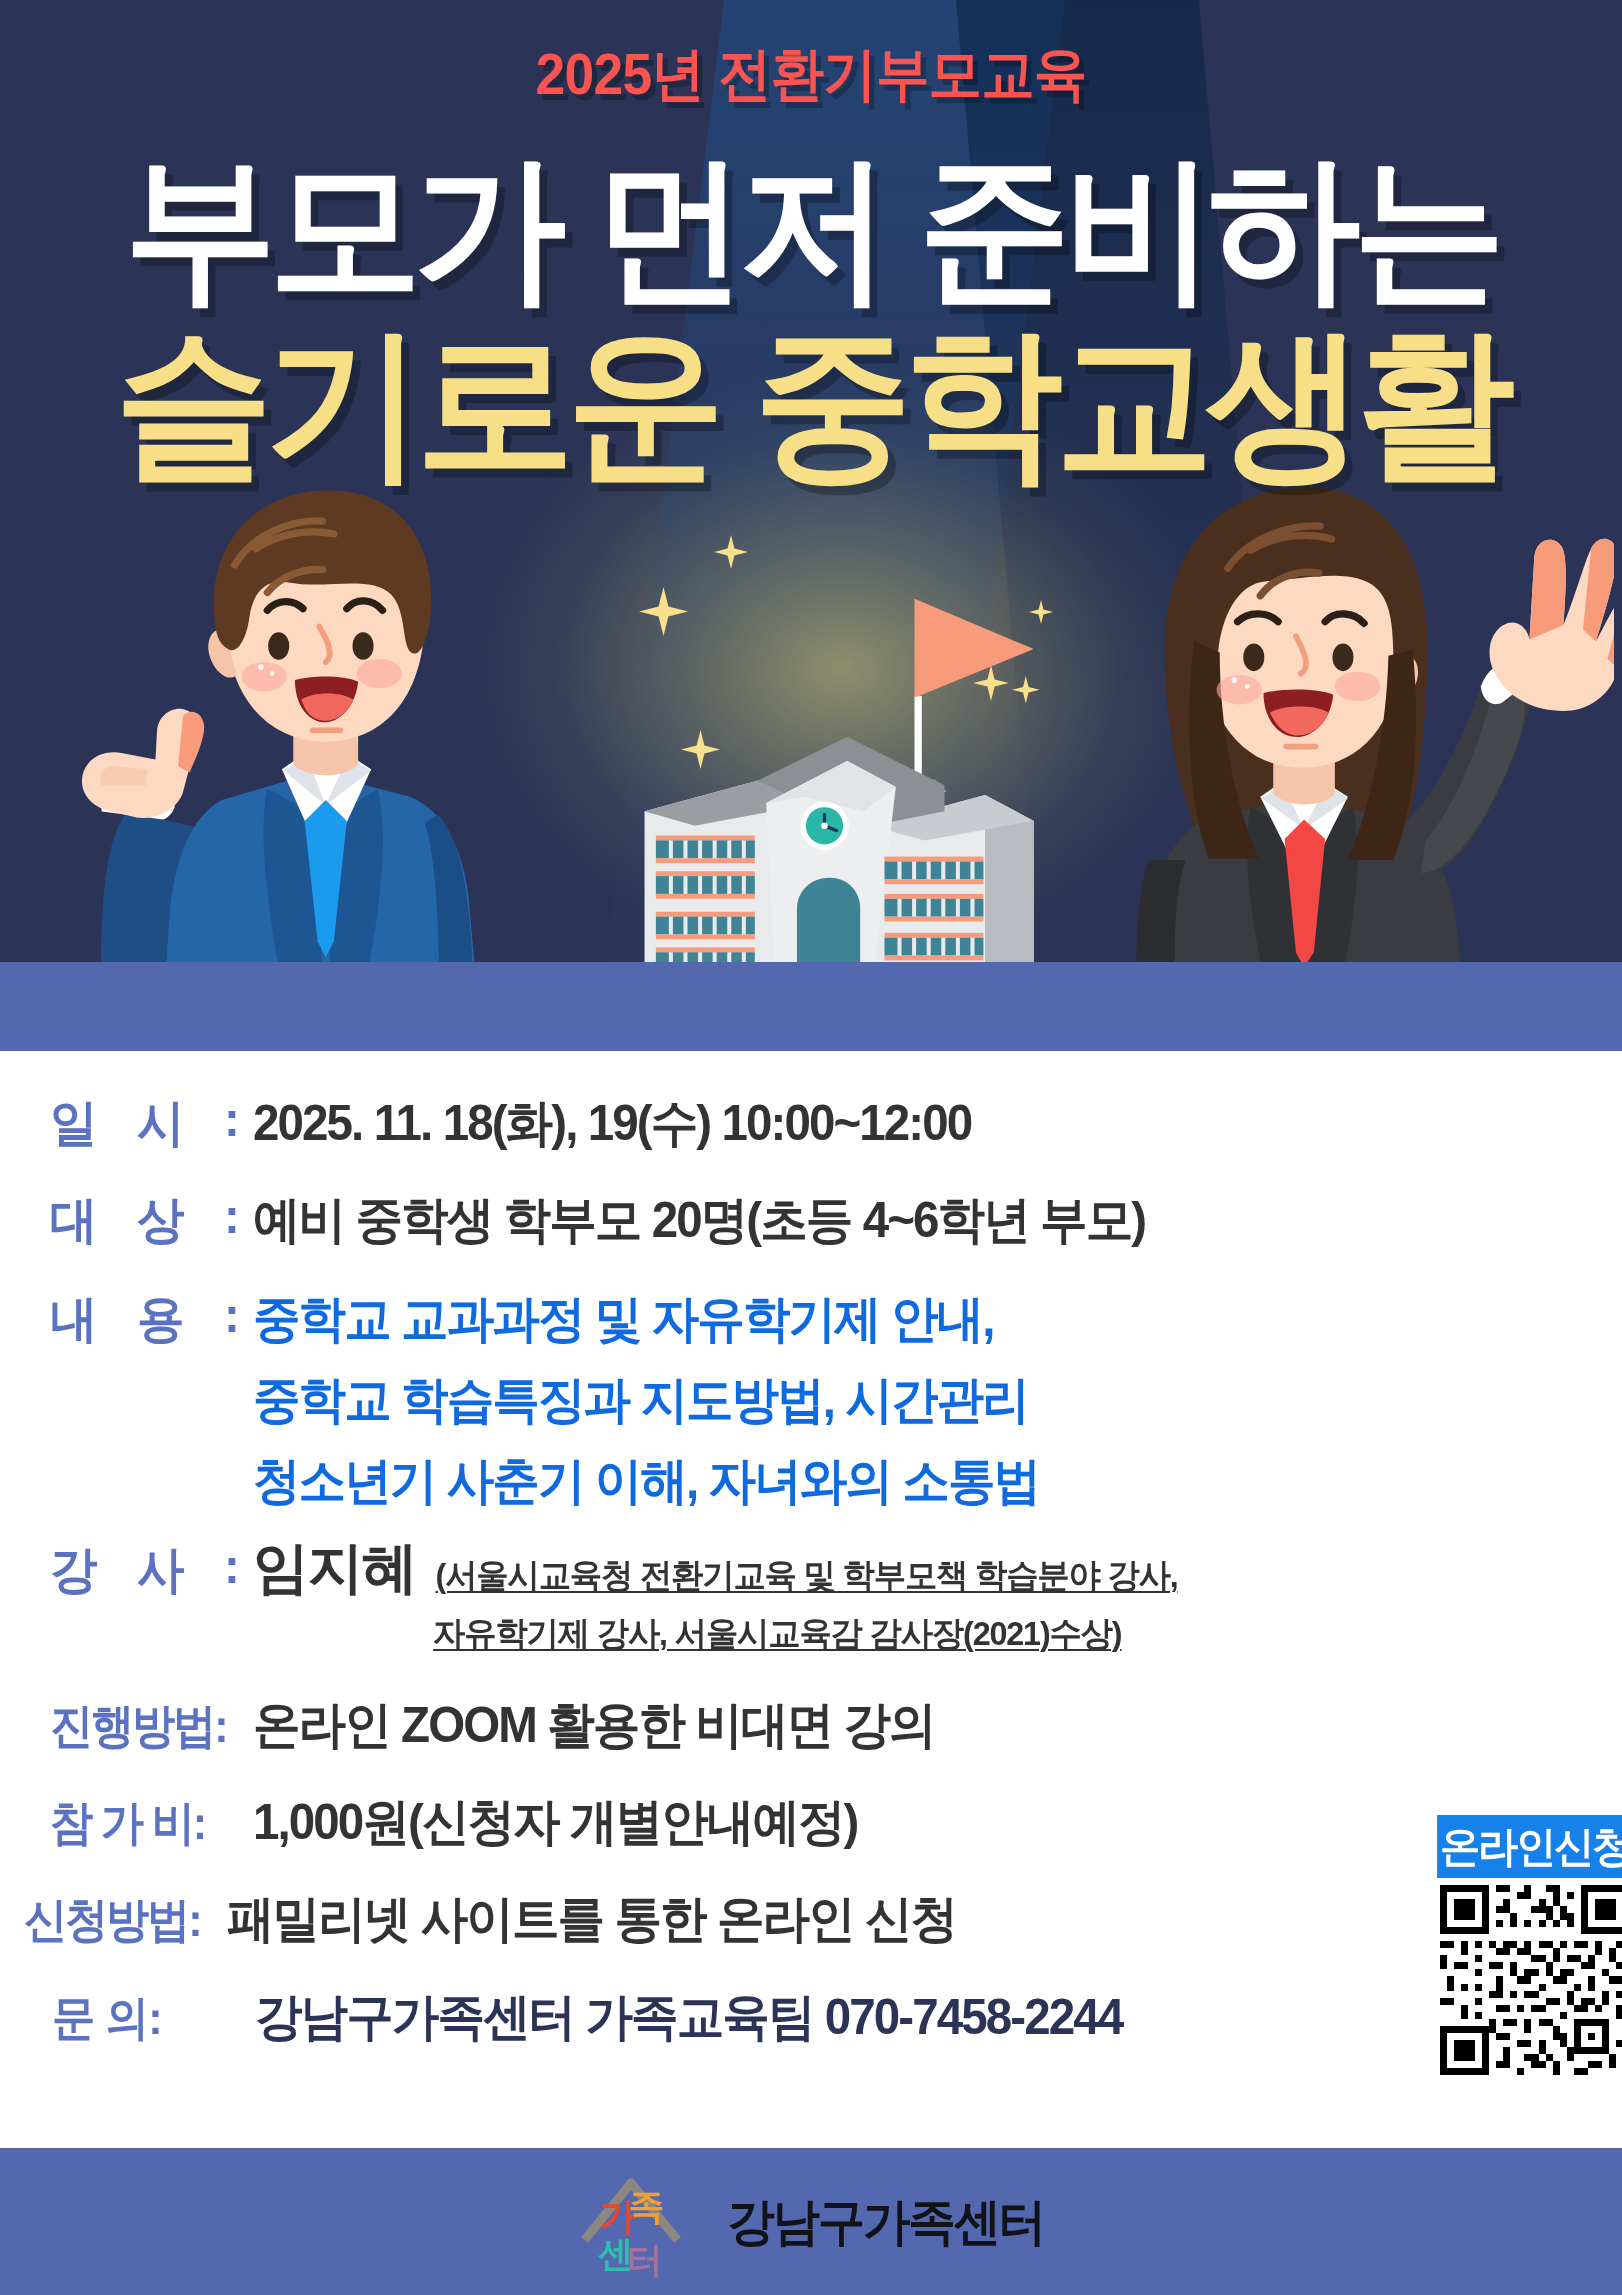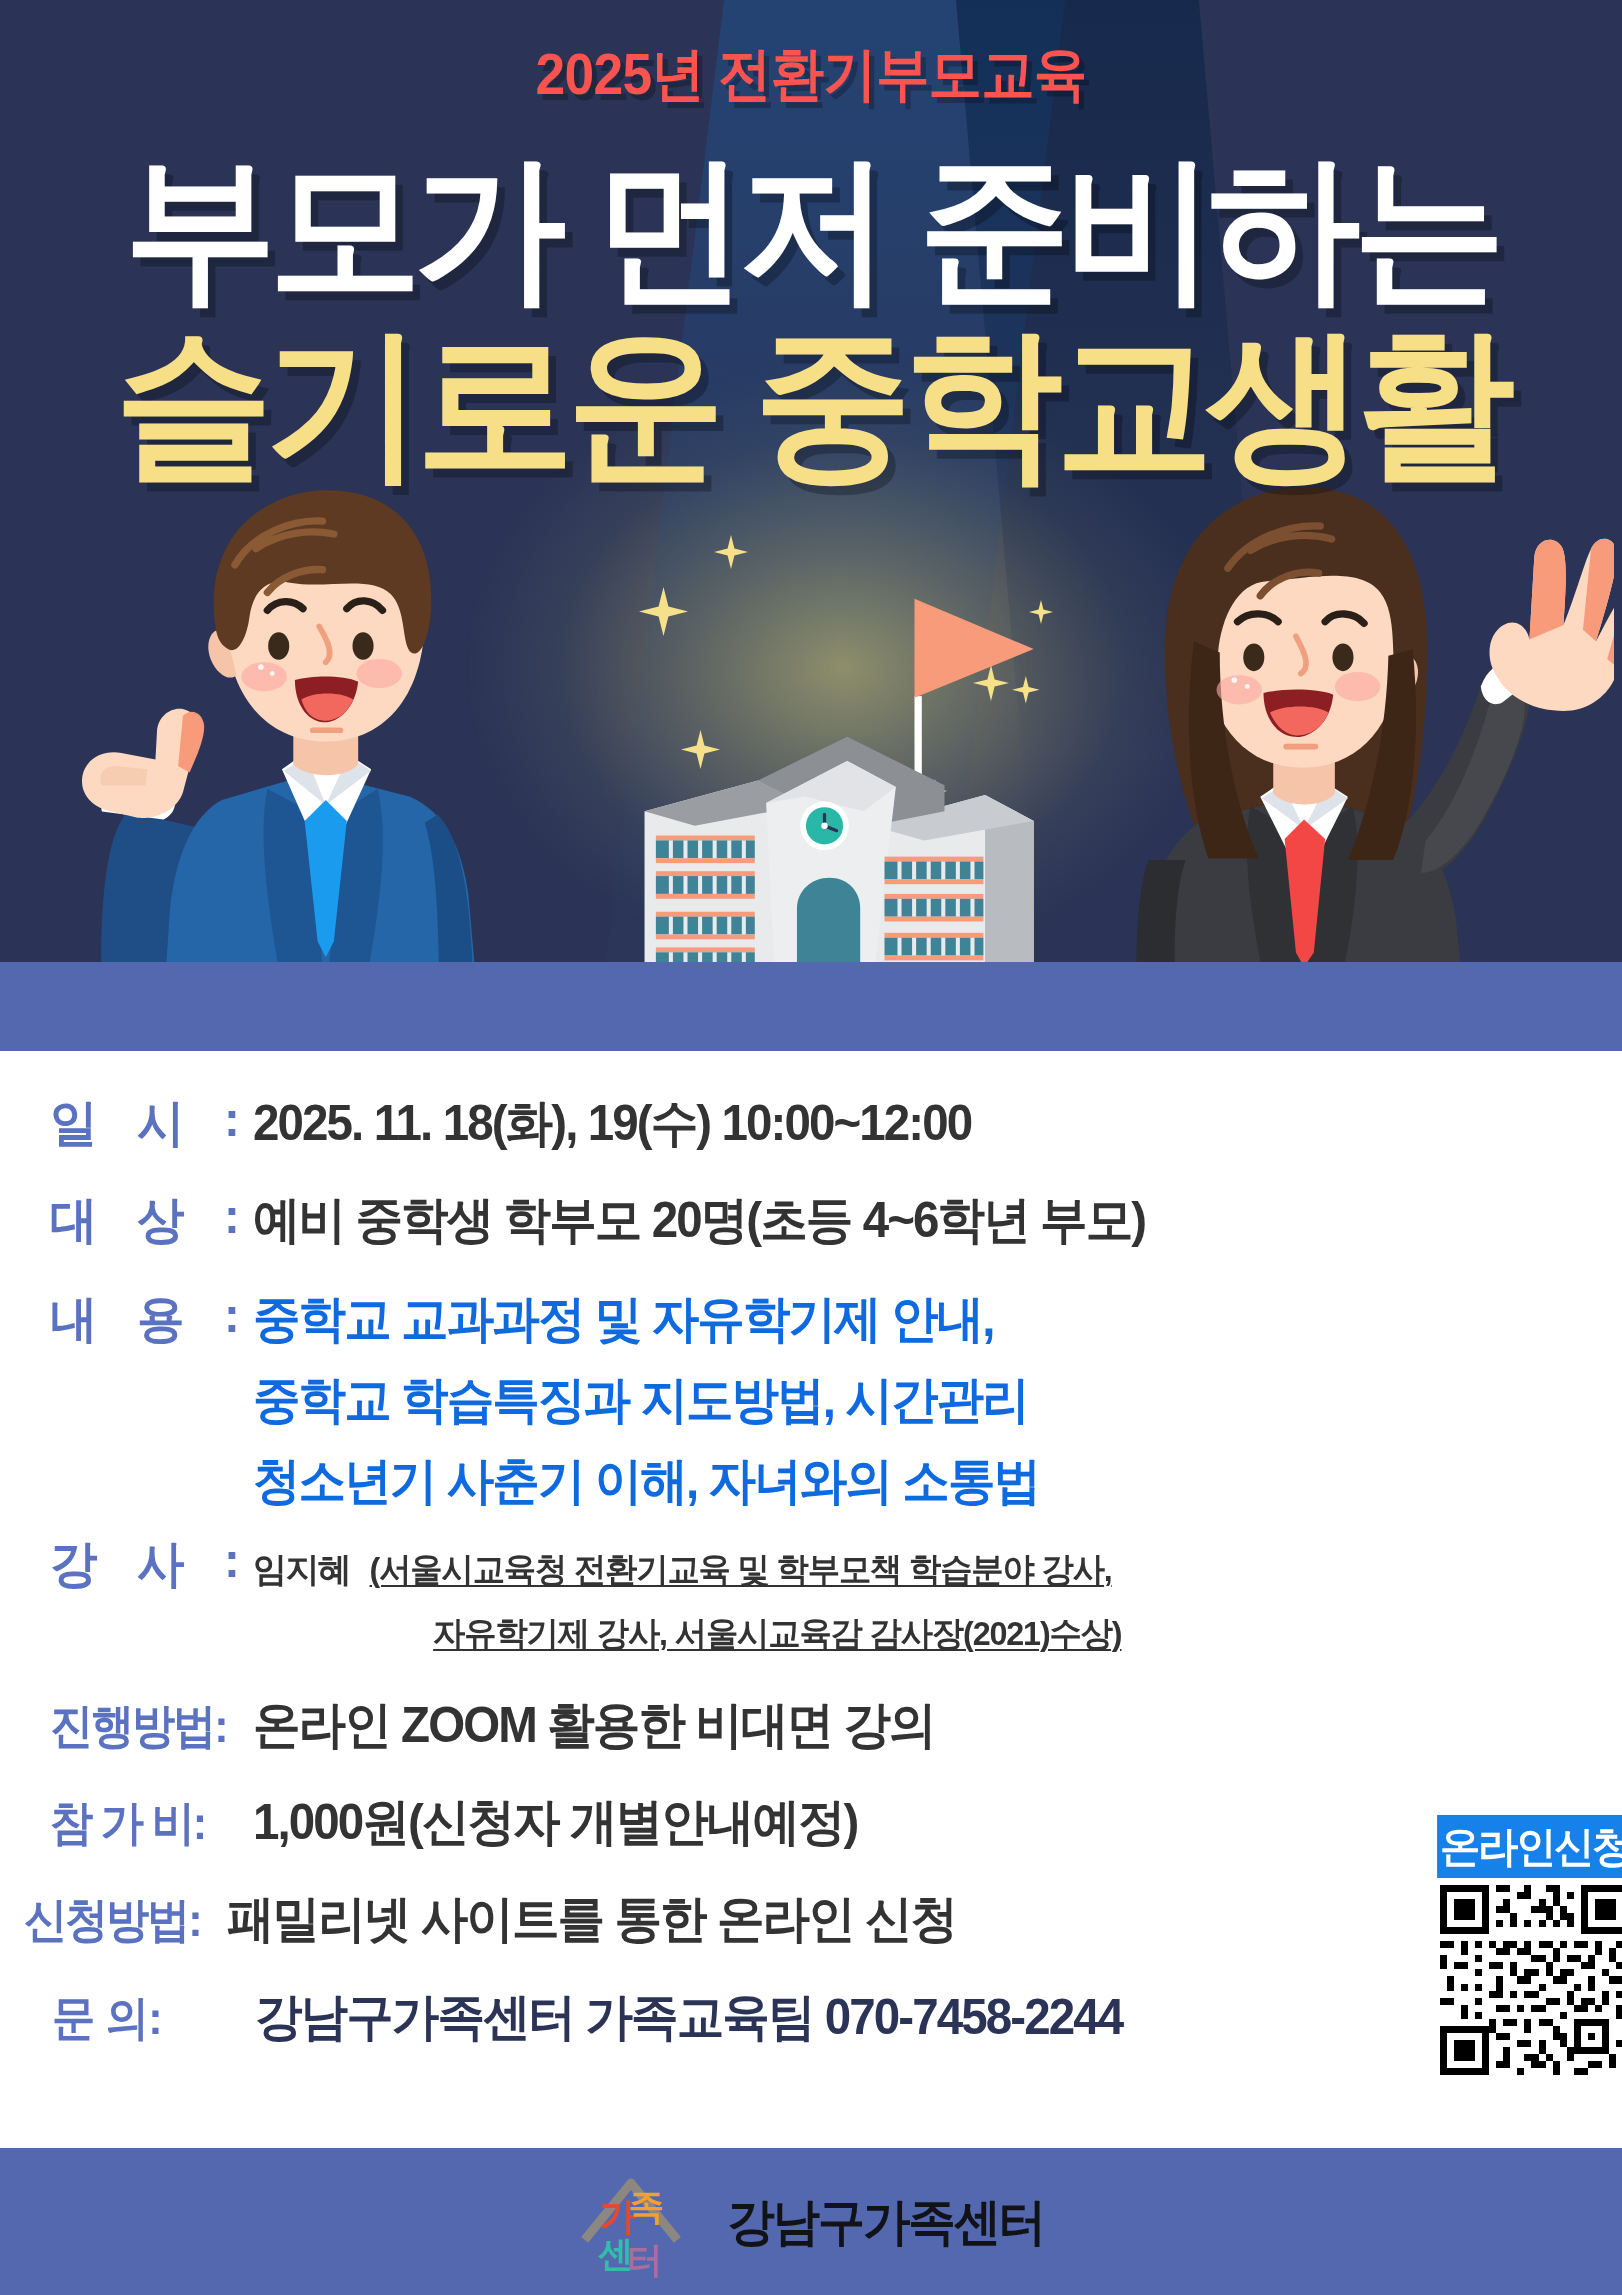--- a/index.html
+++ b/index.html
@@ -170,21 +170,21 @@
   .row-ct   { position: absolute; left: 0; top: 235px; width: 1622px; }
   .cont-2   { position: absolute; left: 253px; top: 316px; }
   .cont-3   { position: absolute; left: 253px; top: 397px; }
   .row-lec  { position: absolute; left: 0; top: 480px; width: 1622px; }
   .lec-2    { position: absolute; left: 415px; top: 560px; }
   .row-how  { position: absolute; left: 0; top: 641px; width: 1622px; }
   .row-fee  { position: absolute; left: 0; top: 738px; width: 1622px; }
   .row-app  { position: absolute; left: 0; top: 835px; width: 1622px; padding-left: 24px; }
   .row-inq  { position: absolute; left: 2px; top: 933px; width: 1622px; }
 
-  .lec-name { font-size: 34px; font-weight: 900; color: #333; letter-spacing: -1.6px; }
+  .lec-name { font-size: 56px; font-weight: 900; color: #333; letter-spacing: -1.6px; }
   .lec-paren {
     font-size: 34px; font-weight: 800; color: #333;
     letter-spacing: -1.2px;
     text-decoration: underline;
     text-decoration-thickness: 2.4px;
     text-underline-offset: 4px;
     transform: scaleX(0.95);
     display: inline-block;
   }
 

